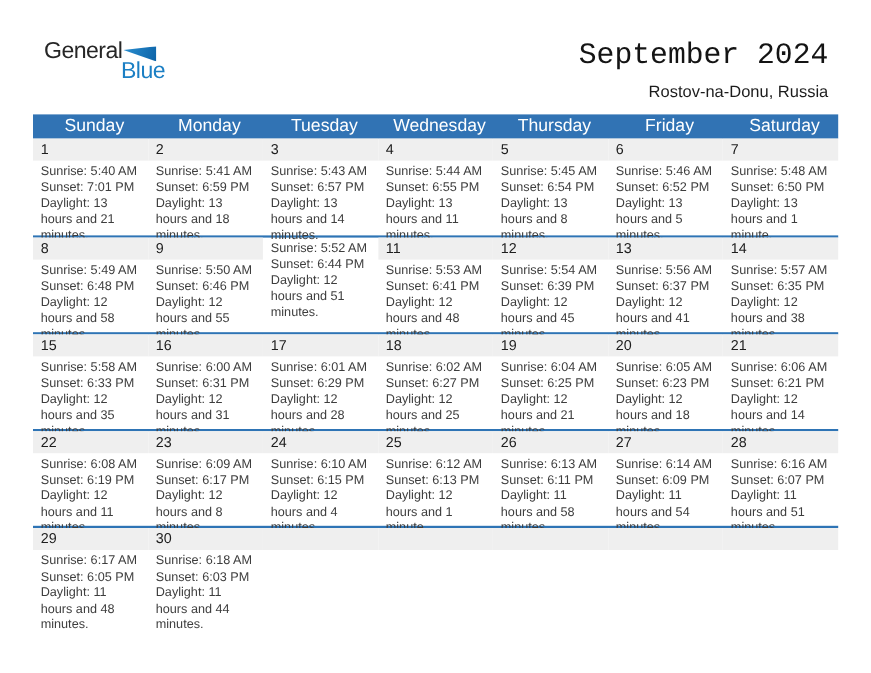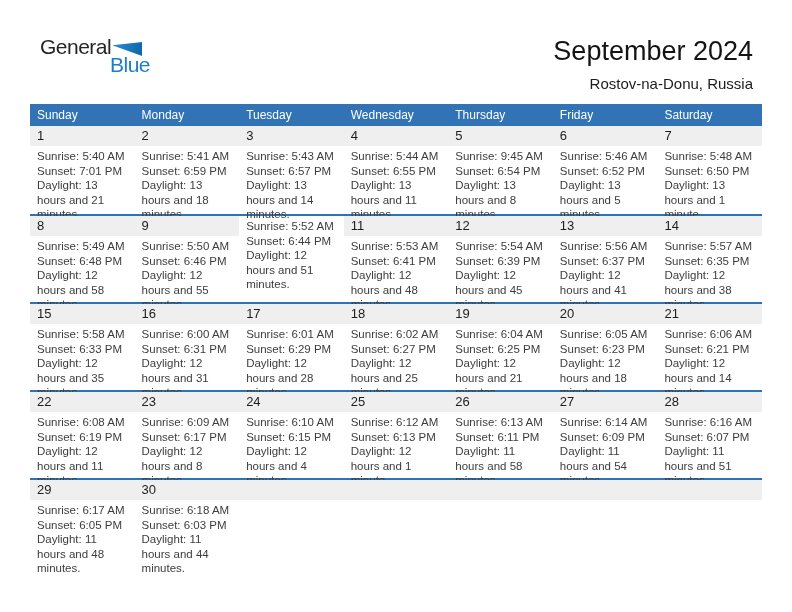--- a/index.html
+++ b/index.html
@@ -21,29 +21,29 @@
   .logo { position: absolute; left: 40px; top: 37px; }
   .logo-row1 { display: flex; align-items: flex-end; font-size: 21px; letter-spacing: -0.5px; color: #262626; line-height: 20px; }
   .logo-triangle {
     width: 30px; height: 14px; margin-left: 1px; margin-bottom: 1px;
     background: linear-gradient(110deg, #2b8fd0 0%, #0c63a8 100%);
     clip-path: polygon(0 24%, 100% 0, 100% 100%);
   }
   .logo-row2 { font-size: 21px; letter-spacing: -0.5px; color: var(--logo-blue); line-height: 19px; padding-left: 70px; margin-top: -2px; }
   
   .titles { position: absolute; top: 36px; right: 39px; text-align: right; }
-  .page-title { font-size: 27px; font-weight: 400; color: #141414; line-height: 30px; }
+  .page-title { font-size: 27px; font-weight: 400; color: #141414; line-height: 30px; font-family: Liberation Mono, monospace; }
   .page-subtitle { font-size: 15px; font-weight: 400; color: #1c1c1c; margin-top: 9px; }
   
   .calendar { position: absolute; left: 30px; top: 104px; width: 732px; }
   .weekday-row {
     display: grid; grid-template-columns: repeat(7, 1fr);
     background: var(--header-blue); height: 22px; align-items: center;
   }
-  .weekday-cell { color: #ffffff; font-size: 12px; padding-left: 7px; white-space: nowrap; overflow: hidden; }
+  .weekday-cell { color: #ffffff; font-size: 16px; padding-left: 7px; white-space: nowrap; overflow: hidden; text-align: center; }
   .week { display: grid; grid-template-columns: repeat(7, 1fr); height: 88px; }
   .week + .week { border-top: 2px solid var(--border-blue); height: 88px; }
   .daynum-strip {
     background: var(--strip-gray); height: 20px; line-height: 20px;
     font-size: 13px; color: #1d1d1d; padding-left: 7px;
   }
   .cell-details { padding: 3px 6px 0 7px; font-size: 11.5px; line-height: 14.6px; color: var(--text-dark); }
 </style>
 </head>
 <body>
@@ -101,21 +101,21 @@
           <div class="daynum-strip">4</div>
           <div class="cell-details">
             <div>Sunrise: 5:44 AM</div>
             <div>Sunset: 6:55 PM</div>
             <div>Daylight: 13 hours and 11 minutes.</div>
           </div>
         </div>
         <div class="cell">
           <div class="daynum-strip">5</div>
           <div class="cell-details">
-            <div>Sunrise: 9:45 AM</div>
+            <div>Sunrise: 5:45 AM</div>
             <div>Sunset: 6:54 PM</div>
             <div>Daylight: 13 hours and 8 minutes.</div>
           </div>
         </div>
         <div class="cell">
           <div class="daynum-strip">6</div>
           <div class="cell-details">
             <div>Sunrise: 5:46 AM</div>
             <div>Sunset: 6:52 PM</div>
             <div>Daylight: 13 hours and 5 minutes.</div>

